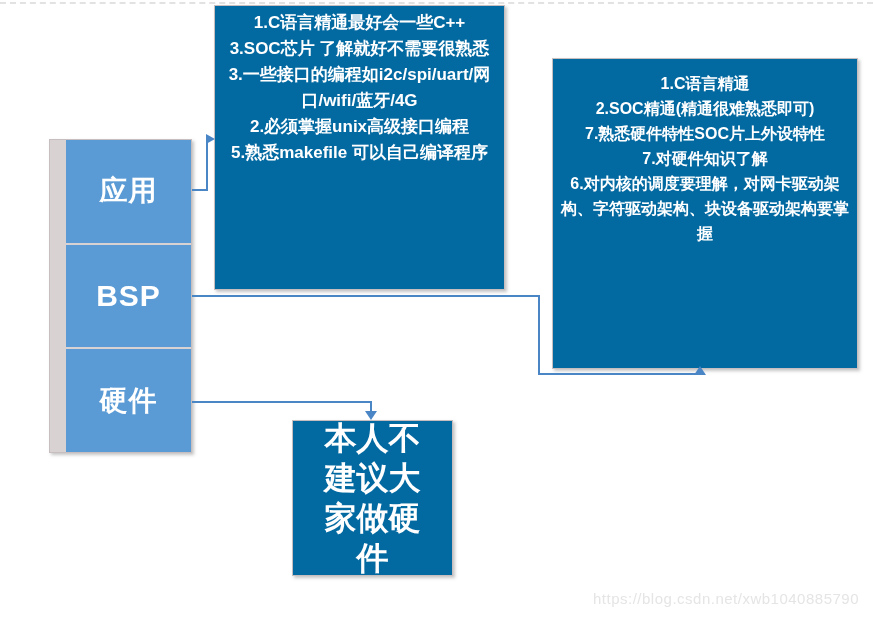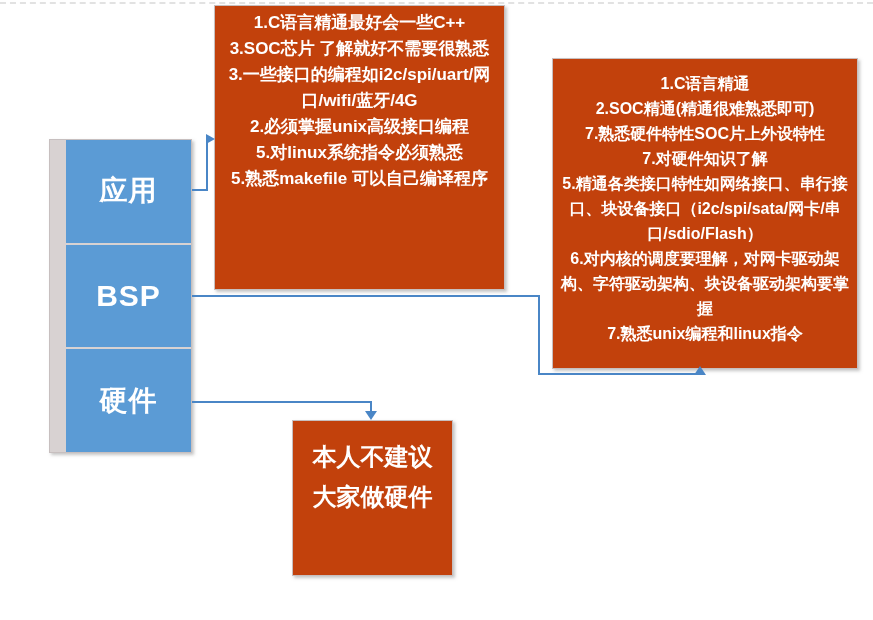--- a/index.html
+++ b/index.html
@@ -9,21 +9,21 @@
     background:#ffffff;
     overflow:hidden;
     font-family:"Liberation Sans","DejaVu Sans",sans-serif;
   }
   .slide-boundary{
     position:absolute;left:0;top:2px;width:873px;height:0;
     border-top:2px dashed #e2e2e2;
   }
   .box{
     position:absolute;
-    background:#c2410c;
+    background:#0369a1;
     border:1px solid #c7bfbf;
     box-shadow:2px 2px 3px rgba(150,150,150,0.55);
     color:#ffffff;
     box-sizing:border-box;
     text-align:center;
   }
   .stack{
     display:flex;flex-direction:column;
     background:#d8d2d2;
     padding:0;
@@ -32,22 +32,22 @@
     flex:1;background:#5b9bd5;
     display:flex;align-items:center;justify-content:center;
     font-size:28px;font-weight:600;letter-spacing:1px;margin-left:16px;
   }
   .stack-cell + .stack-cell{margin-top:2px;justify-content:center;}
   .req-box{font-weight:600;}
   .req-line{white-space:normal;}
   .app-box{padding:4px 6px;font-size:17px;line-height:26px;}
   .bsp-box{padding:12px 6px 14px 6px;font-size:16px;line-height:25px;}
   .warn-box{
-    padding:16px 16px;font-size:24px;line-height:40px;font-weight:600;
-    display:flex;justify-content:center;
+    padding:16px 16px;font-size:32px;line-height:40px;font-weight:600;
+    display:flex;align-items:center;justify-content:center;
   }
   .seg{position:absolute;background:#4a86c6;}
   .arrow{position:absolute;width:0;height:0;}
   .arrow-right{border-top:5px solid transparent;border-bottom:5px solid transparent;border-left:9px solid #4a86c6;}
   .arrow-up{border-left:6px solid transparent;border-right:6px solid transparent;border-bottom:9px solid #4a86c6;}
   .arrow-down{border-left:6px solid transparent;border-right:6px solid transparent;border-top:9px solid #4a86c6;}
   .watermark{
     position:absolute;left:593px;top:590px;
     font-size:15px;color:#e5e5e5;letter-spacing:0.5px;
   }
@@ -69,45 +69,43 @@
     <div class="stack-cell">
       <span>硬件</span>
     </div>
   </div>
 
   <div class="box req-box app-box" style="left:214px;top:5px;width:291px;height:285px;">
     <div class="req-line">1.C语言精通最好会一些C++</div>
     <div class="req-line">3.SOC芯片 了解就好不需要很熟悉</div>
     <div class="req-line">3.一些接口的编程如i2c/spi/uart/网口/wifi/蓝牙/4G</div>
     <div class="req-line">2.必须掌握unix高级接口编程</div>
-    <div class="req-line">5.对linux系统指令必须熟悉</div>
     <div class="req-line">5.熟悉makefile 可以自己编译程序</div>
   </div>
 
   <div class="box req-box bsp-box" style="left:552px;top:58px;width:306px;height:311px;">
     <div class="req-line">1.C语言精通</div>
     <div class="req-line">2.SOC精通(精通很难熟悉即可)</div>
     <div class="req-line">7.熟悉硬件特性SOC片上外设特性</div>
     <div class="req-line">7.对硬件知识了解</div>
-    <div class="req-line">5.精通各类接口特性如网络接口、串行接口、块设备接口（i2c/spi/sata/网卡/串口/sdio/Flash）</div>
     <div class="req-line">6.对内核的调度要理解，对网卡驱动架构、字符驱动架构、块设备驱动架构要掌握</div>
-    <div class="req-line">7.熟悉unix编程和linux指令</div>
   </div>
 
   <div class="box warn-box" style="left:292px;top:420px;width:161px;height:156px;">
     <span>本人不建议大家做硬件</span>
   </div>
 
   <div class="seg" style="left:192px;top:189px;width:16px;height:2px;"></div>
   <div class="seg" style="left:206px;top:139px;width:2px;height:52px;"></div>
   <div class="arrow arrow-right" style="left:206px;top:134px;"></div>
 
   <div class="seg" style="left:192px;top:295px;width:348px;height:2px;"></div>
   <div class="seg" style="left:538px;top:295px;width:2px;height:80px;"></div>
   <div class="seg" style="left:538px;top:373px;width:158px;height:2px;"></div>
   <div class="arrow arrow-up" style="left:694px;top:366px;"></div>
 
   <div class="seg" style="left:192px;top:401px;width:180px;height:2px;"></div>
   <div class="seg" style="left:370px;top:401px;width:2px;height:11px;"></div>
   <div class="arrow arrow-down" style="left:365px;top:411px;"></div>
 
+  <div class="watermark">https://blog.csdn.net/xwb1040885790</div>
 
 </div>
 
 </body></html>

